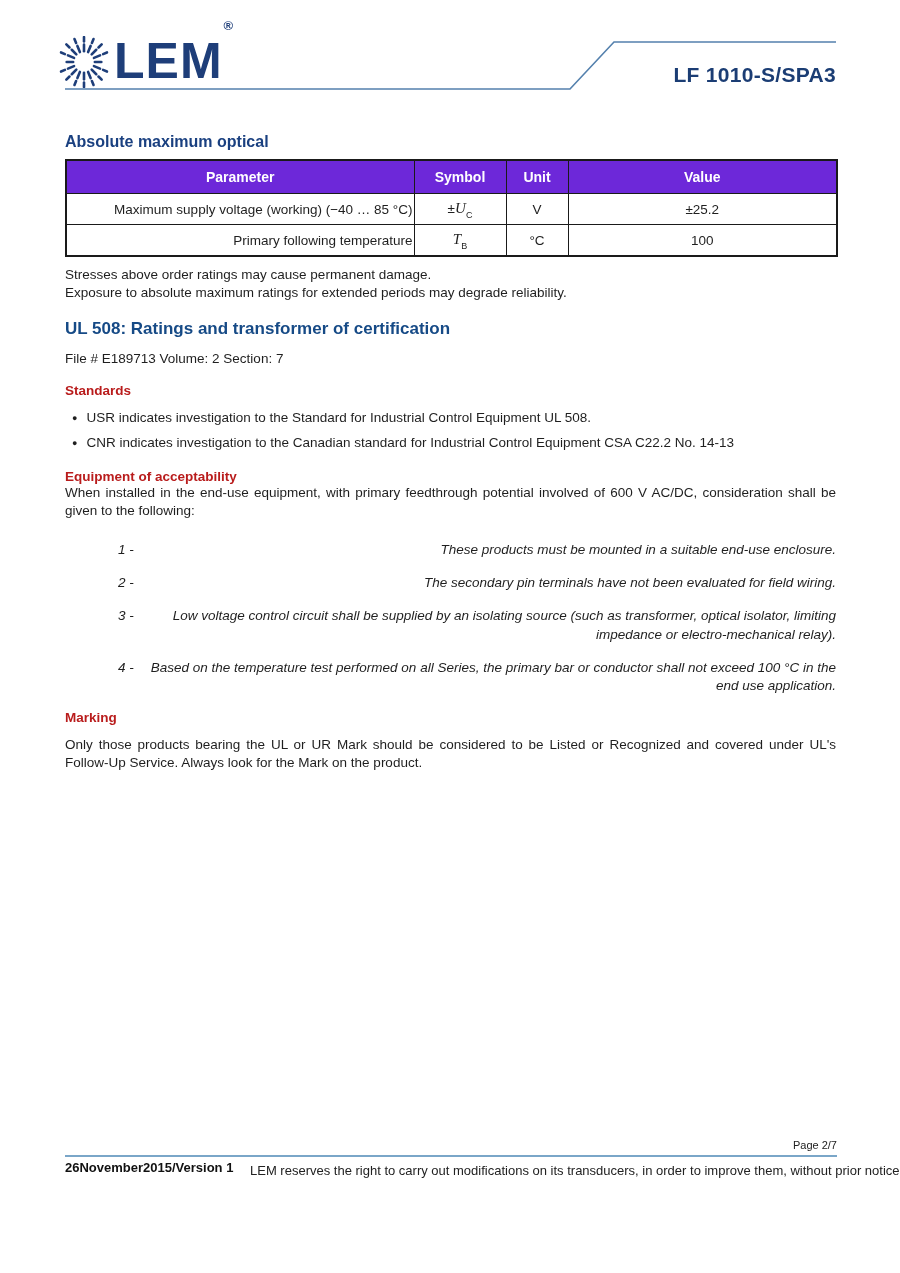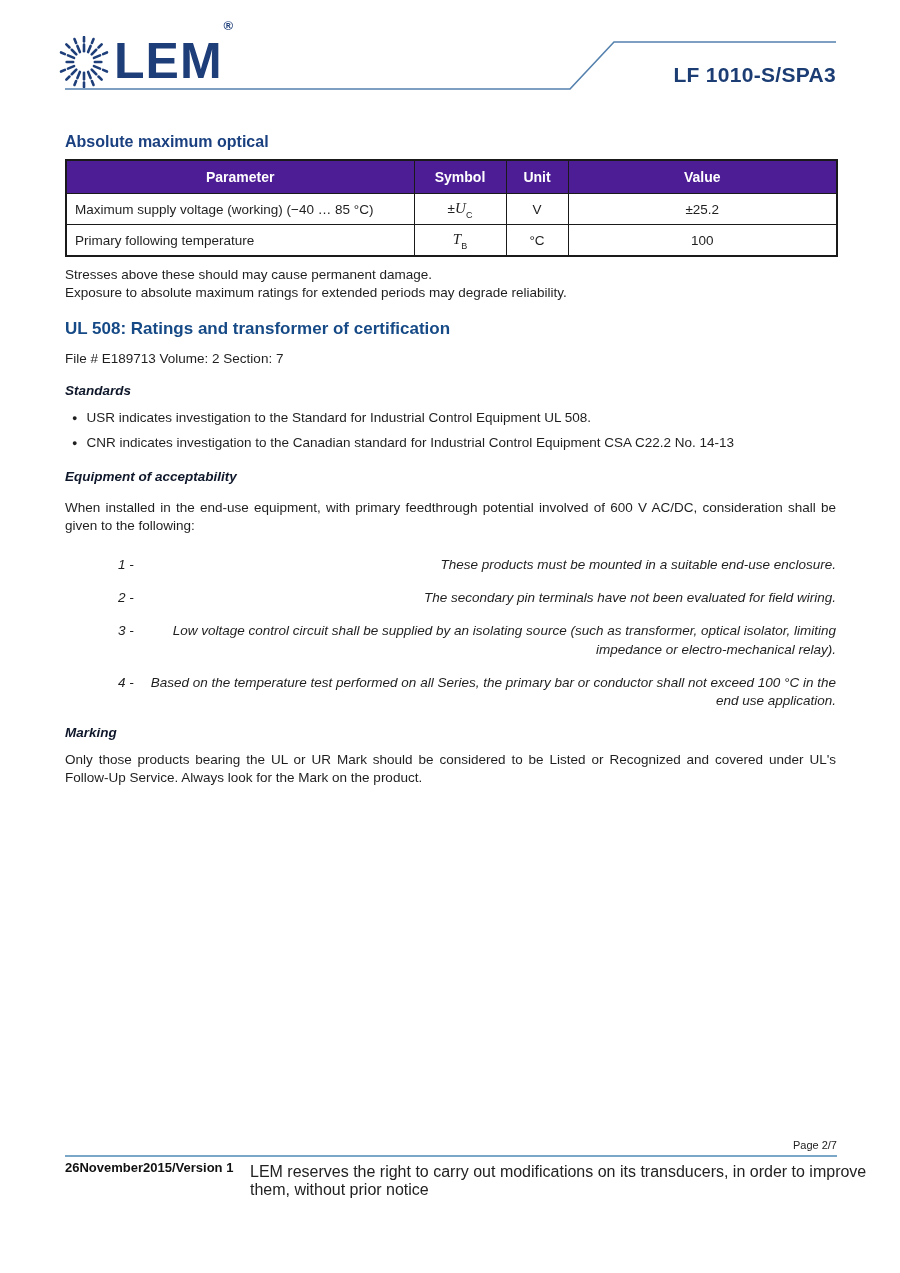--- a/index.html
+++ b/index.html
@@ -14,51 +14,51 @@
   .logo{position:absolute;top:36px;left:58px;display:flex;align-items:flex-start;}
   .logo svg{display:block;}
   .brand{font-size:50px;font-weight:bold;color:#1e3e79;letter-spacing:1px;line-height:1;margin-left:4px;}
   .reg{font-size:13px;font-weight:bold;color:#1e3e79;vertical-align:top;position:relative;top:-18px;left:1px;}
   .title{position:absolute;top:63px;right:64px;font-size:21px;font-weight:bold;color:#1b3d74;letter-spacing:0.3px;}
 
   
   .content{position:absolute;top:133px;left:65px;width:771px;}
   h1{font-size:16px;font-weight:bold;color:#1a4080;margin:0 0 8px 0;}
   h2{font-size:17px;font-weight:bold;color:#164a86;margin:16px 0 0 0;}
-  h3{font-size:13.5px;font-weight:bold;color:#0f172a;margin:15px 0 0 0;font-style:italic;}
+  h3{font-size:13.5px;font-weight:bold;color:#b91c1c;margin:15px 0 0 0;}
 
   table{border-collapse:collapse;width:771px;table-layout:fixed;border:2px solid #1a1a1a;}
   col.c-param{width:348px;} col.c-sym{width:92px;} col.c-unit{width:62px;} col.c-val{width:269px;}
-  th{background:#4c1d95;color:#ffffff;font-size:14px;font-weight:bold;height:30px;border:1px solid #1a1a1a;text-align:center;}
+  th{background:#6d28d9;color:#ffffff;font-size:14px;font-weight:bold;height:30px;border:1px solid #1a1a1a;text-align:center;}
   td{border:1px solid #1a1a1a;height:28px;font-size:13.5px;text-align:center;vertical-align:middle;}
-  td.param{text-align:left;padding-left:8px;}
+  td.param{text-align:right;padding-left:8px;}
   .symletter{font-family:"Liberation Serif", serif;font-style:italic;font-size:15px;}
   .symprefix{font-size:13.5px;}
   td sub{font-size:9px;font-style:normal;font-family:"Liberation Sans", sans-serif;position:relative;top:2px;}
 
   p{margin:0;font-size:13.5px;line-height:1.36;}
   .note{margin-top:0;}
   .notes{margin-top:9px;}
   .fileline{margin-top:11px;}
   .bullets{margin-top:10px;}
   .bullet-row{display:flex;margin-bottom:5px;font-size:13.5px;line-height:1.5;}
   .bullet{flex:0 0 auto;font-size:9px;line-height:20px;margin:0 9px 0 7px;}
   .just{text-align:justify;}
-  .intro{margin-top:15px;}
+  .intro{margin-top:0;}
   .numlist{margin-top:21px;}
   .numitem{display:flex;margin:0 0 15px 53px;font-style:italic;font-size:13.5px;line-height:1.34;}
   .num{flex:0 0 auto;margin-right:7px;white-space:nowrap;}
   .itext{flex:1;text-align:right;}
   .marking-text{margin-top:11px;}
 
   
   .page-number{position:absolute;top:1139px;right:63px;font-size:11px;color:#222;}
   .footer-rule{position:absolute;top:1155px;left:65px;width:772px;height:2px;background:#7aa6c8;}
   .footer-version{position:absolute;top:1160px;left:65px;font-size:13px;color:#111;font-weight:bold;}
-  .footer-disclaimer{position:absolute;top:1163px;left:250px;font-size:16px;color:#222;}
+  .footer-disclaimer{position:absolute;top:1163px;left:250px;font-size:13px;color:#222;}
 </style>
 </head>
 <body>
 
 <div class="page">
 
   <svg class="header-rule" width="900" height="100" viewBox="0 0 900 100">
     <polyline points="65,89 570,89 614,42 836,42" fill="none" stroke="#5480ad" stroke-width="1.6"></polyline>
   </svg>
 
@@ -132,21 +132,21 @@
         <tr>
           <td class="param">Primary following temperature</td>
           <td><span class="symprefix"></span><span class="symletter">T</span><sub>B</sub></td>
           <td>°C</td>
           <td>100</td>
         </tr>
       </tbody>
     </table>
 
     <div class="notes">
-      <p class="note">Stresses above these should may cause permanent damage.</p>
+      <p class="note">Stresses above order ratings may cause permanent damage.</p>
       <p class="note">Exposure to absolute maximum ratings for extended periods may degrade reliability.</p>
     </div>
 
     <h2>UL 508: Ratings and transformer of certification</h2>
     <p class="fileline">File # E189713 Volume: 2 Section: 7</p>
 
     <h3>Standards</h3>
     <div class="bullets">
       <div class="bullet-row">
         <span class="bullet">●</span>

